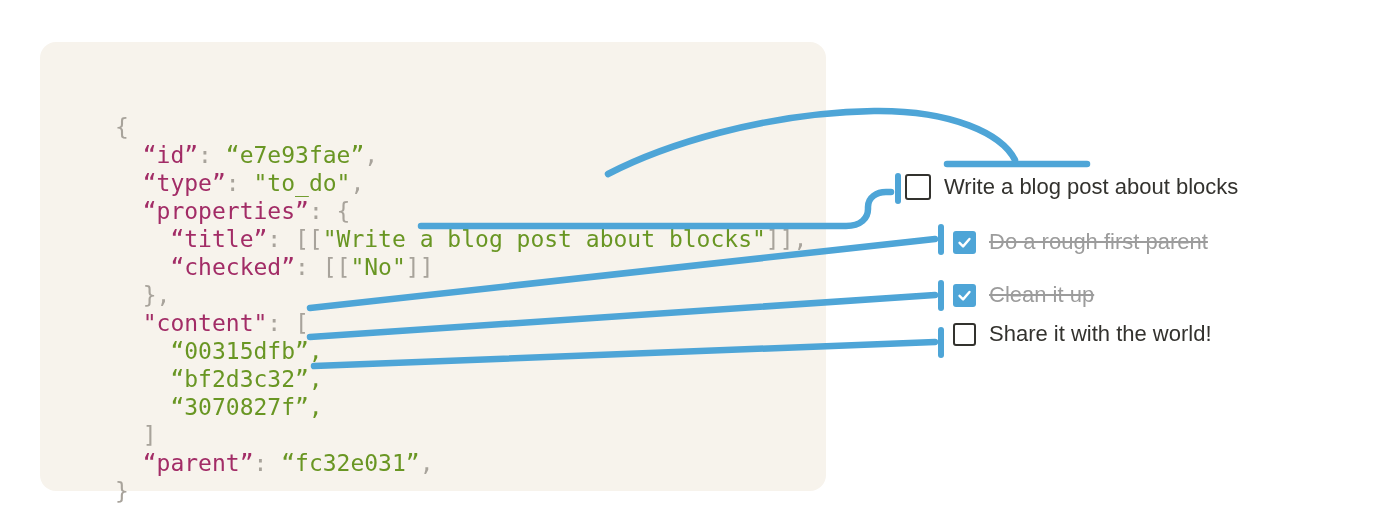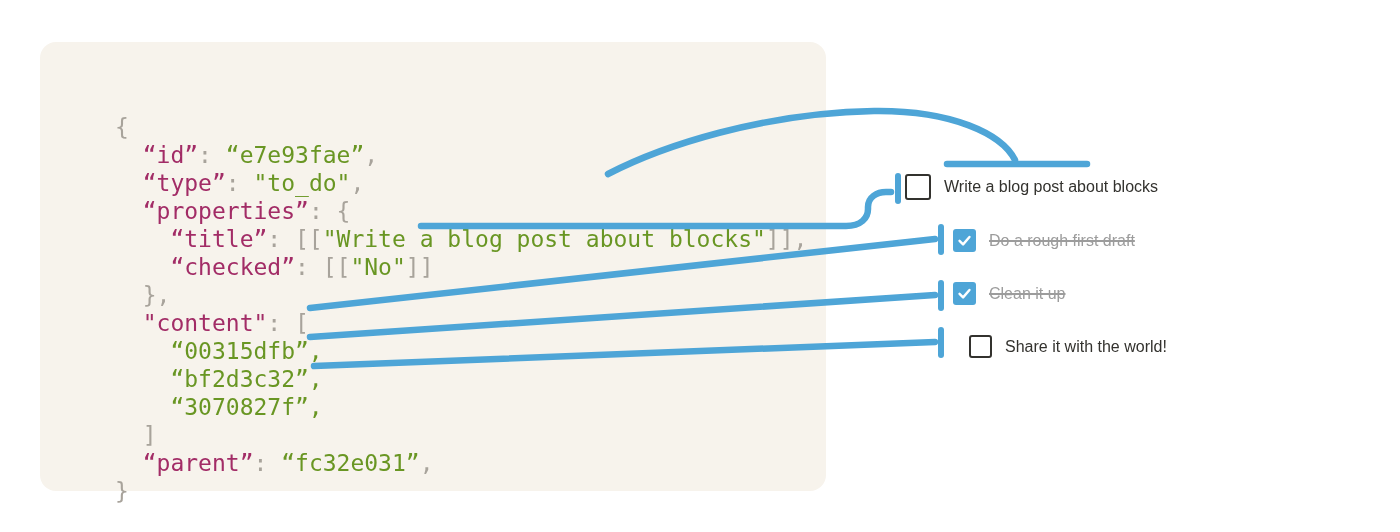--- a/index.html
+++ b/index.html
@@ -20,30 +20,30 @@
   .code-line{height:28px;}
   .tok-k{color:var(--code-key,#a22c66);text-align:right;}
   .tok-v{color:var(--code-value,#699623);}
   .tok-p{color:var(--code-punct,#a8a39b);}
   
   .todo-list{position:absolute;inset:0;}
   .todo-row{position:absolute;display:flex;align-items:center;gap:13px;}
   .todo-row.row0{left:905px;top:174px;}
   .todo-row.row1{left:953px;top:229px;}
   .todo-row.row2{left:953px;top:282px;}
-  .todo-row.row3{left:953px;top:335px;margin-left:16px;}
+  .todo-row.row3{left:953px;top:321px;}
   .checkbox{
     box-sizing:border-box;width:23px;height:23px;flex:0 0 auto;
     border:2.5px solid var(--text-dark,#33322e);border-radius:3px;background:#fff;
     display:flex;align-items:center;justify-content:center;
   }
   .row0 .checkbox{width:26px;height:26px;}
   .checkbox.checked{border:none;background:var(--accent-blue,#4ea5d7);}
   .checkbox.checked svg{width:17px;height:17px;display:block;}
-  .todo-label{font-size:16px;color:var(--text-dark,#33322e);white-space:nowrap;}
+  .todo-label{font-size:22px;color:var(--text-dark,#33322e);white-space:nowrap;}
   .todo-label.done{
     color:var(--text-done,#9c9c9c);
     text-decoration:line-through;text-decoration-thickness:2px;
   }
   
   .connector-svg{position:absolute;left:0;top:0;pointer-events:none;}
   .connector-svg path{fill:none;stroke-width:6.5;stroke-linecap:round;}
   .connector-svg path.bar{stroke-width:6;}
 </style>
 </head>
@@ -57,21 +57,21 @@
     <div class="todo-row row0">
       <span class="checkbox"></span>
       <span class="todo-label">Write a blog post about blocks</span>
     </div>
     <div class="todo-row row1">
       <span class="checkbox checked">
         <svg viewBox="0 0 24 24">
           <path d="M5 12.5 L10 17.5 L19 7" fill="none" stroke="#ffffff" stroke-width="3.4" stroke-linecap="round" stroke-linejoin="round"></path>
         </svg>
       </span>
-      <span class="todo-label done">Do a rough first draft</span>
+      <span class="todo-label done">Do a rough first parent</span>
     </div>
     <div class="todo-row row2">
       <span class="checkbox checked">
         <svg viewBox="0 0 24 24">
           <path d="M5 12.5 L10 17.5 L19 7" fill="none" stroke="#ffffff" stroke-width="3.4" stroke-linecap="round" stroke-linejoin="round"></path>
         </svg>
       </span>
       <span class="todo-label done">Clean it up</span>
     </div>
     <div class="todo-row row3">

